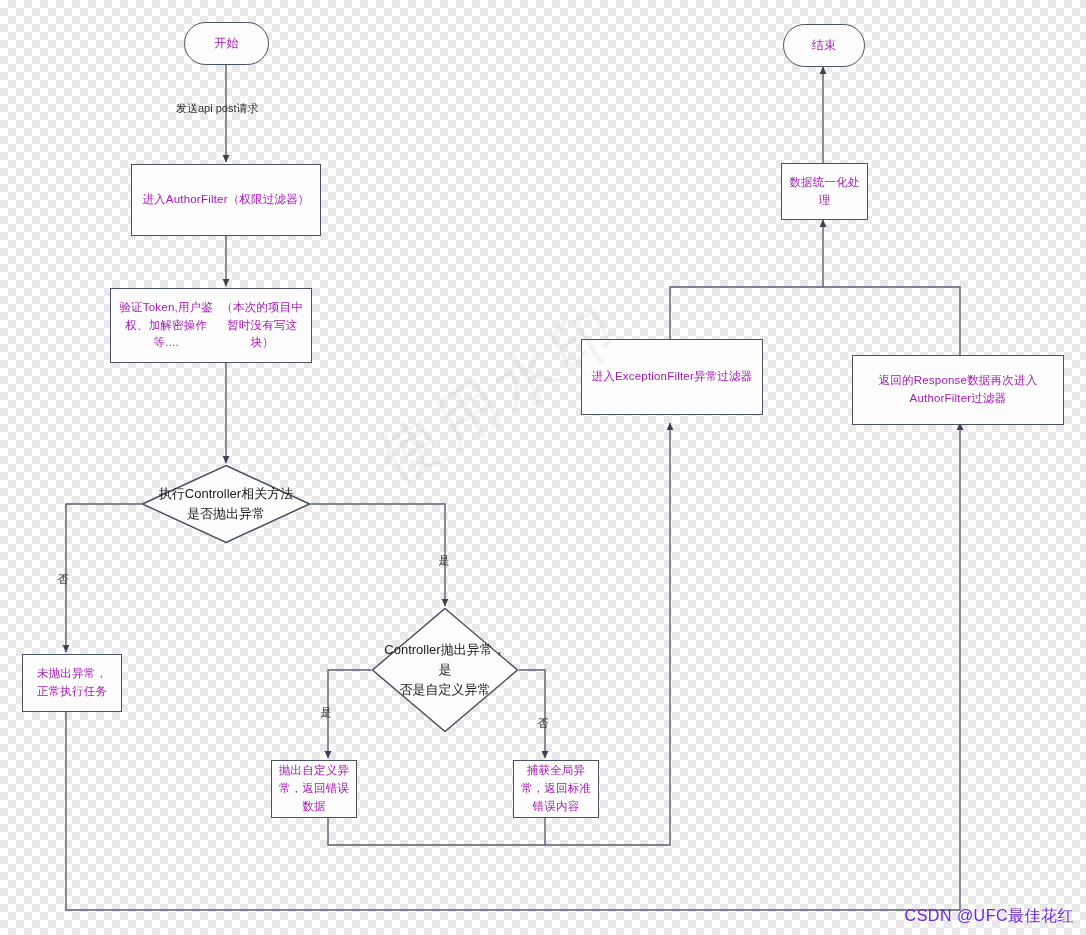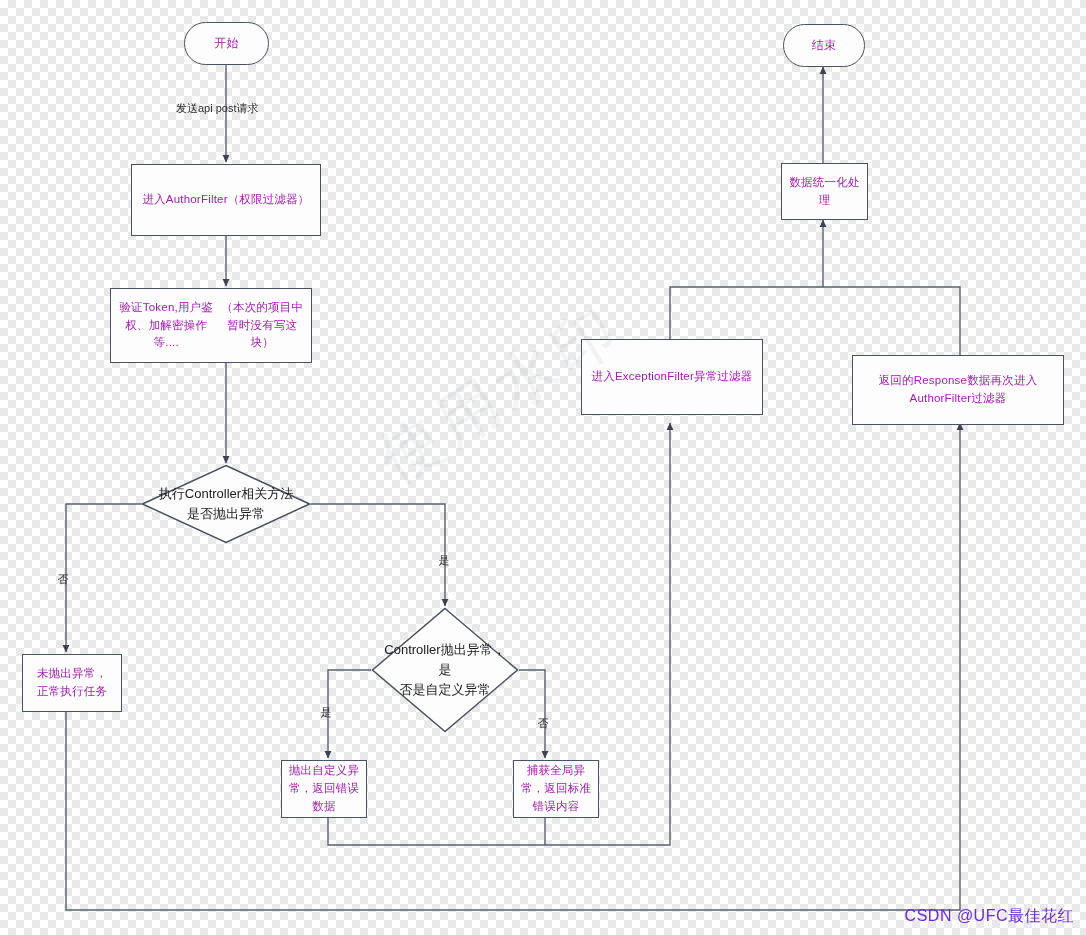--- a/index.html
+++ b/index.html
@@ -139,21 +139,21 @@
   <div class="diamond" style="left:371px;top:607px;width:148px;height:126px;">
     <svg width="148" height="126">
       <polygon points="74,1.5 146.5,63 74,124.5 1.5,63" fill="#fdfdfd" stroke="#4a5160" stroke-width="1.5"></polygon>
     </svg>
     <div class="dtext">
       <div>Controller抛出异常，是</div>
       <div>否是自定义异常</div>
     </div>
   </div>
 
-  <div class="node" style="left:281px;top:760px;width:86px;height:58px;flex-direction:column;">
+  <div class="node" style="left:271px;top:760px;width:86px;height:58px;flex-direction:column;">
     <span>抛出自定义异</span>
     <span>常，返回错误</span>
     <span>数据</span>
   </div>
 
   <div class="node" style="left:503px;top:760px;width:86px;height:58px;flex-direction:column;margin-left:10px;">
     <span>捕获全局异</span>
     <span>常，返回标准</span>
     <span>错误内容</span>
   </div>

